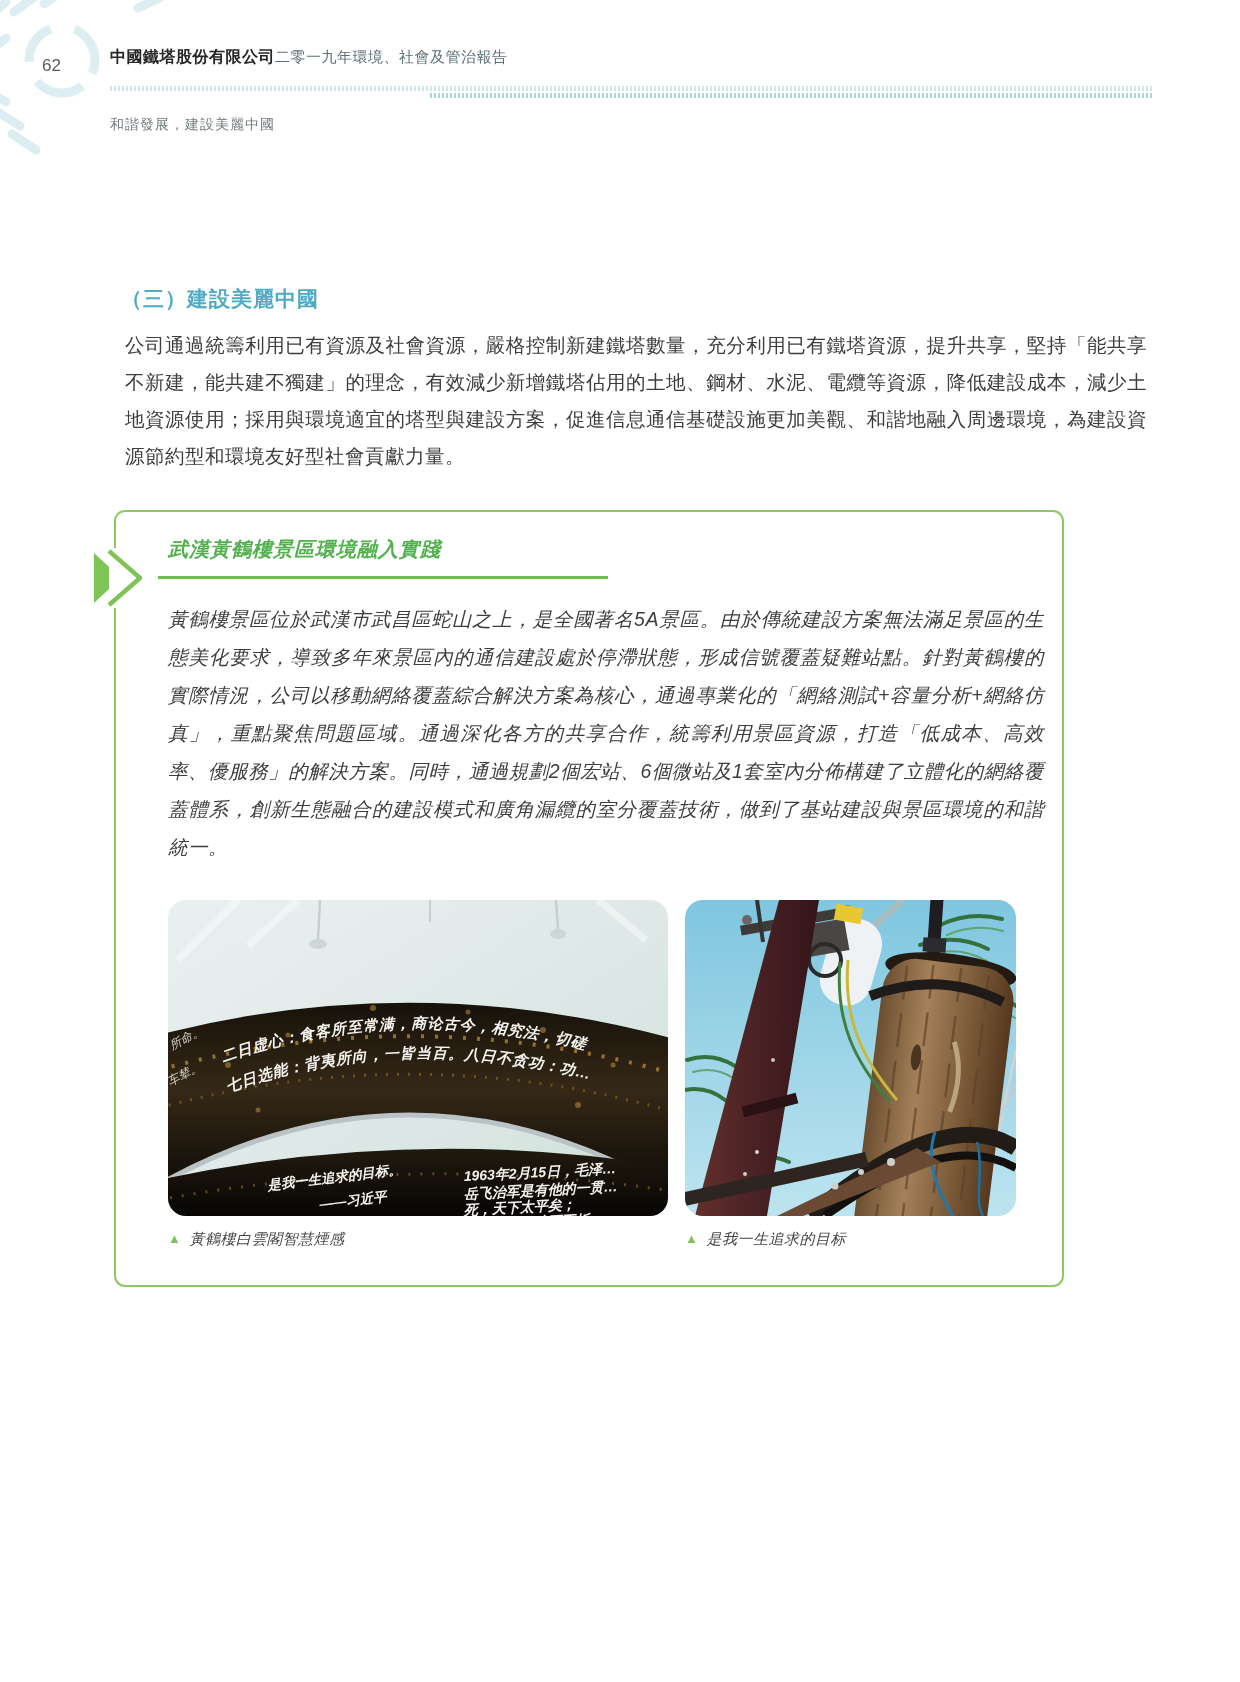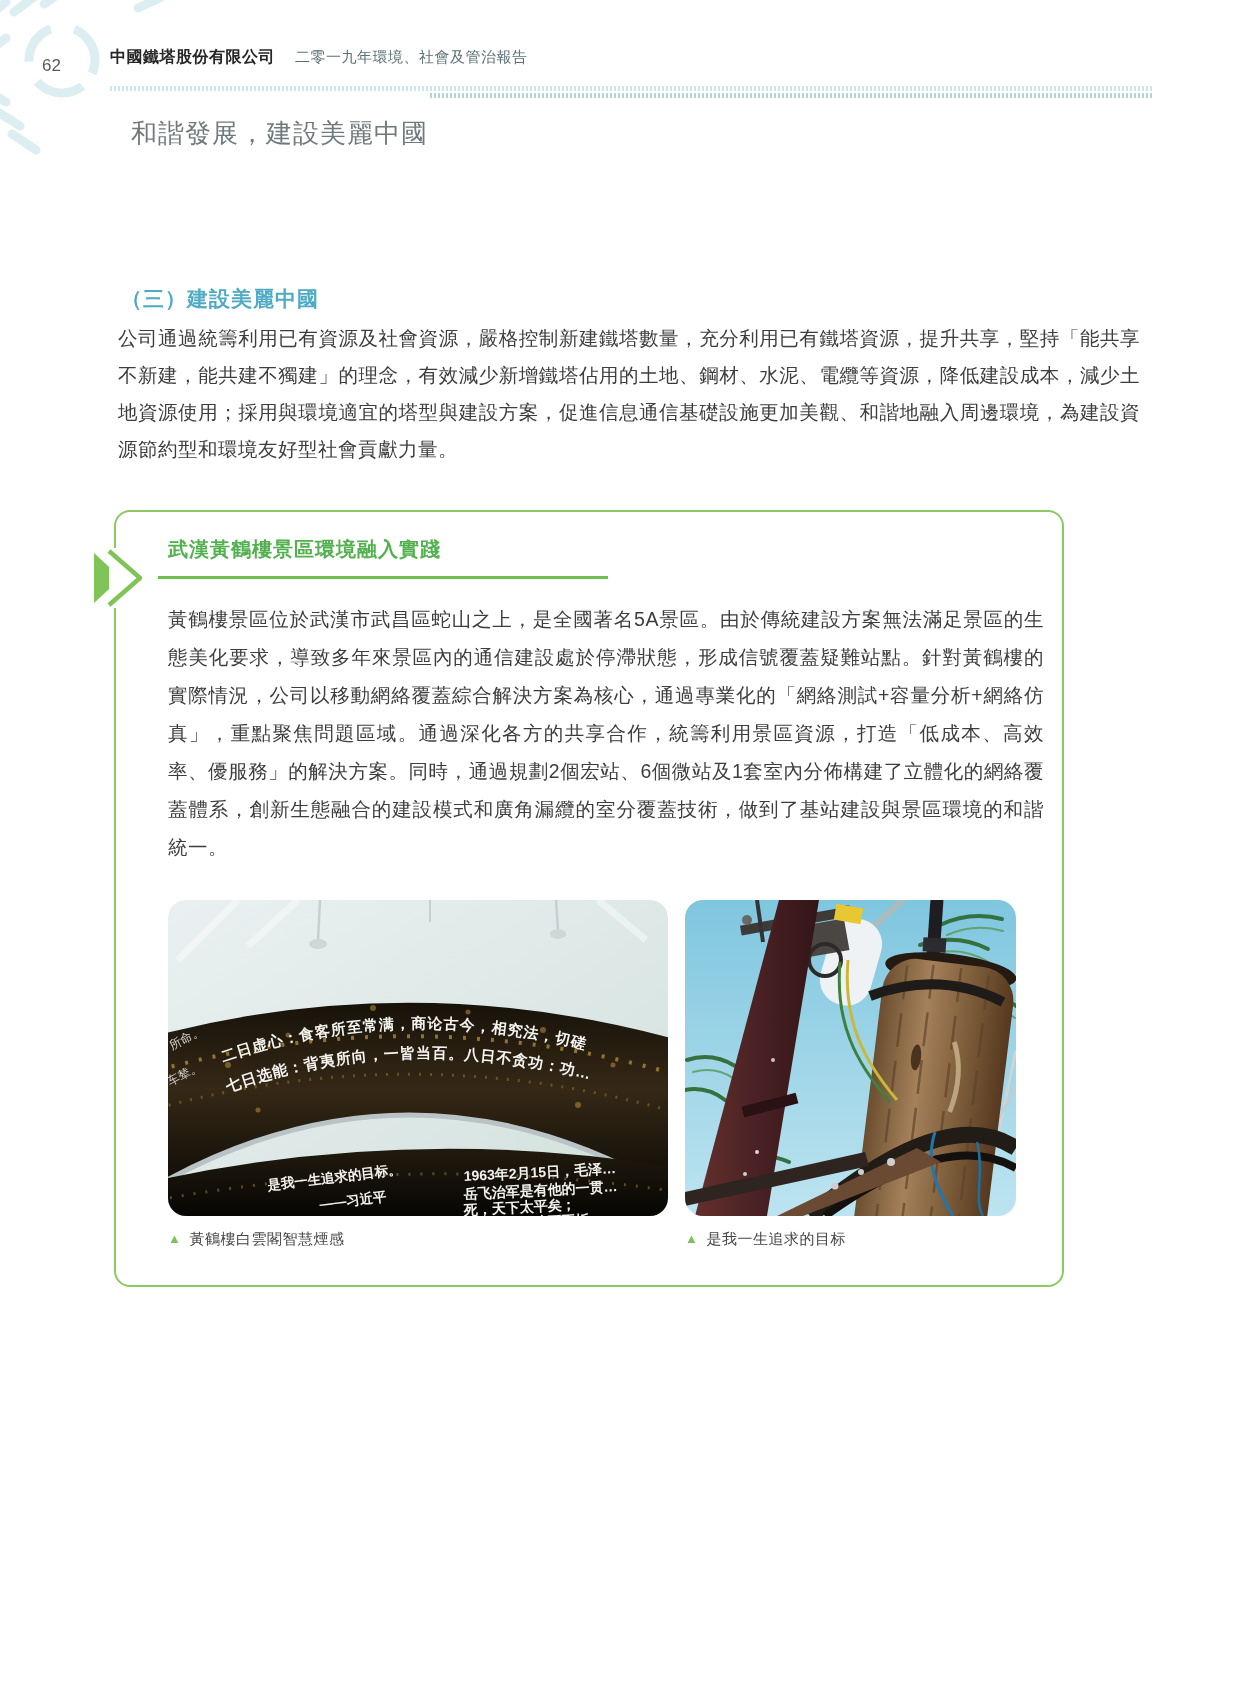--- a/index.html
+++ b/index.html
@@ -5,32 +5,32 @@
   html,body{margin:0;padding:0;background:#ffffff;}
   .page{
     position:relative;width:1240px;height:1682px;background:#ffffff;overflow:hidden;
     font-family:"Liberation Sans","DejaVu Sans",sans-serif;color:#3d3d3d;
   }
   
   .deco{position:absolute;left:-12px;top:-10px;}
   .page-num{position:absolute;left:42px;top:56px;font-size:17px;color:#5a5a5a;}
   .header-line{position:absolute;left:110px;top:47px;white-space:nowrap;}
   .company{font-size:16px;font-weight:bold;color:#262626;letter-spacing:.5px;}
-  .report{font-size:15px;color:#5d7077;margin-left:20px;letter-spacing:.5px;}
+  .report{font-size:15px;color:#5d7077;margin-left:0;letter-spacing:.5px;}
   .tick{position:absolute;height:5px;}
   .tick1{left:110px;top:86px;width:1042px;background:repeating-linear-gradient(90deg,#cde6ea 0 2px,transparent 2px 4px);}
   .tick2{left:430px;top:93px;width:722px;background:repeating-linear-gradient(90deg,#abd6de 0 2px,transparent 2px 4px);}
-  .banner{position:absolute;left:110px;top:116px;font-size:26px;color:#70797c;letter-spacing:1px;margin-left:21px;}
+  .banner{position:absolute;left:110px;top:116px;font-size:14px;color:#70797c;letter-spacing:1px;}
   
   .sec-heading{position:absolute;left:108px;top:272px;margin:13px;font-size:21px;font-weight:bold;color:#4fabc4;letter-spacing:1px;text-align:center;}
-  .main-para{position:absolute;left:110px;top:312px;width:1022px;margin:8px;font-size:19.5px;line-height:37px;
+  .main-para{position:absolute;left:110px;top:312px;width:1022px;margin:15px;font-size:19.5px;line-height:37px;
     text-align:justify;word-break:break-all;color:#3d3d3d;letter-spacing:.5px;}
   
   .case-box{position:absolute;left:114px;top:510px;width:950px;height:777px;box-sizing:border-box;
-    border:2.5px solid #8bc962;border-radius:16px;background:#ffffff;}
+    border:2.5px solid #8bc962;border-radius:11px;background:#ffffff;font-style:italic;}
   .arrow-marker{position:absolute;left:-22px;top:36px;width:54px;height:60px;}
   .case-title{position:absolute;left:52px;top:24px;margin:0;font-size:20px;font-weight:bold;color:#52b14e;letter-spacing:1px;}
   .title-rule{position:absolute;left:42px;top:64px;width:450px;height:2.5px;background:#6fbf4f;}
   .case-para{position:absolute;left:52px;top:88px;width:876px;margin:0;font-size:19.5px;line-height:38px;
     text-align:justify;word-break:break-all;color:#3d3d3d;letter-spacing:.5px;}
   .photos{position:absolute;left:52px;top:388px;display:flex;gap:17px;}
   figure{margin:0;}
   .photo-frame{border-radius:18px;overflow:hidden;display:block;line-height:0;}
   figcaption{margin-top:14px;font-size:15px;color:#444444;letter-spacing:.5px;line-height:18px;}
   .tri{color:#7cc25b;font-size:13px;margin-right:8px;vertical-align:1px;}

